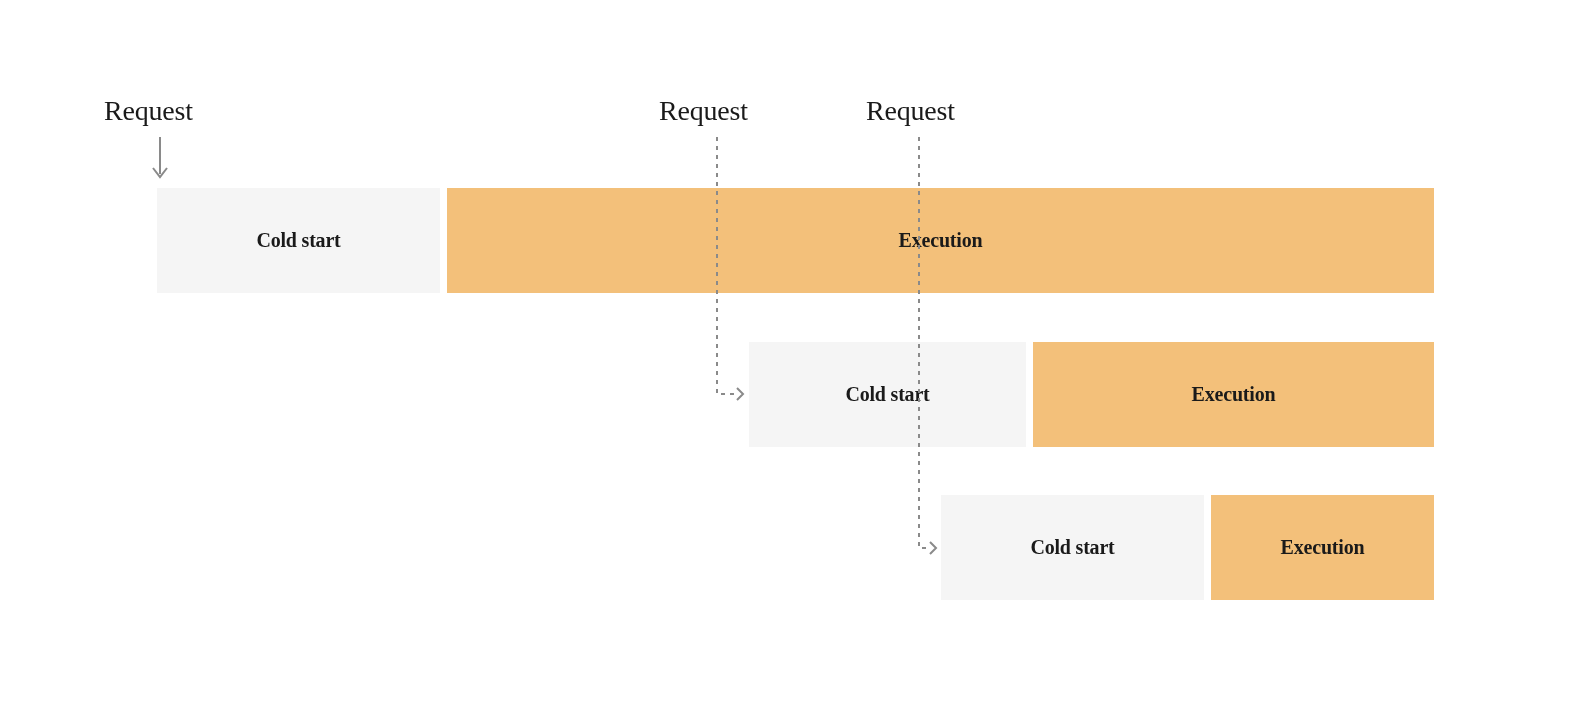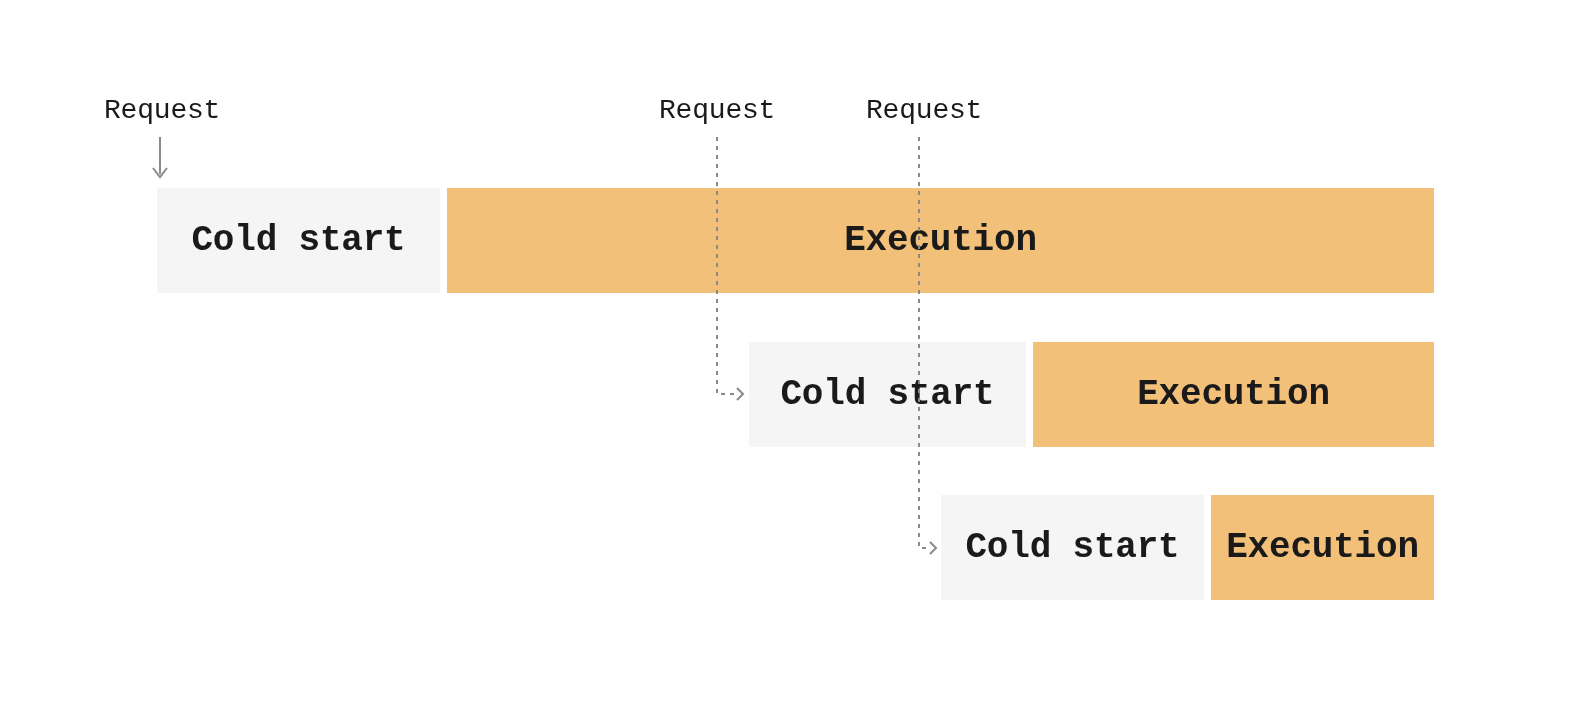--- a/index.html
+++ b/index.html
@@ -9,21 +9,21 @@
     --text: #1a1a1a;
     --canvas-bg: #ffffff;
   }
   * { margin: 0; padding: 0; box-sizing: border-box; }
   html, body { background: var(--canvas-bg); }
   .canvas {
     position: relative;
     width: 1578px;
     height: 708px;
     background: var(--canvas-bg);
-    font-family: Liberation Mono, monospace;
+    font-family: Liberation Serif, serif;
     overflow: hidden;
   }
   .request-label {
     position: absolute;
     top: 94px;
     font-size: 28px;
     line-height: 34px;
     font-weight: 400;
     color: var(--text);
     letter-spacing: -0.2px;
@@ -32,21 +32,21 @@
   .bar {
     position: absolute;
     height: 105px;
     display: flex;
     align-items: center;
     justify-content: center;
   }
   .bar.cold { background: var(--cold-start); }
   .bar.exec { background: var(--execution); }
   .bar-label {
-    font-size: 36px;
+    font-size: 20px;
     font-weight: 700;
     color: var(--text);
     letter-spacing: -0.2px;
     white-space: nowrap;
   }
   svg.arrows {
     position: absolute;
     left: 0; top: 0;
     width: 1578px;
     height: 728px;

